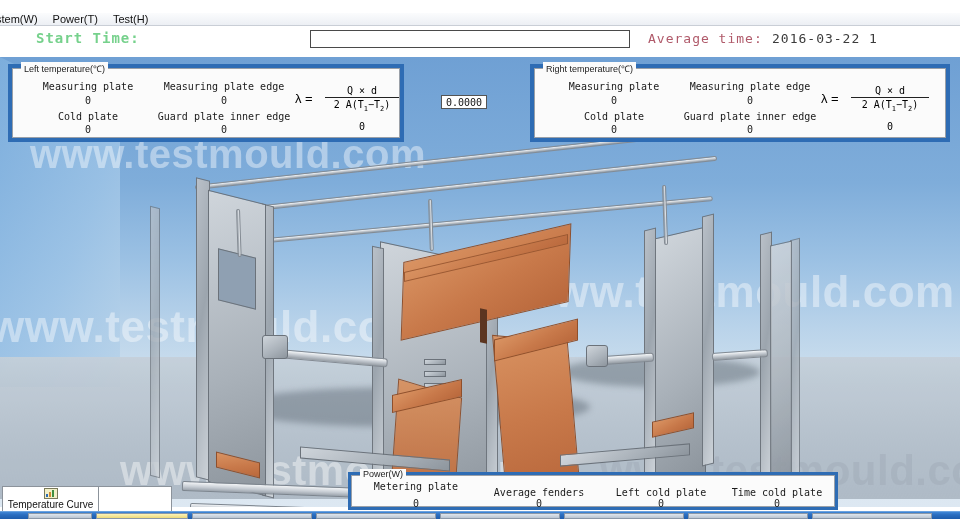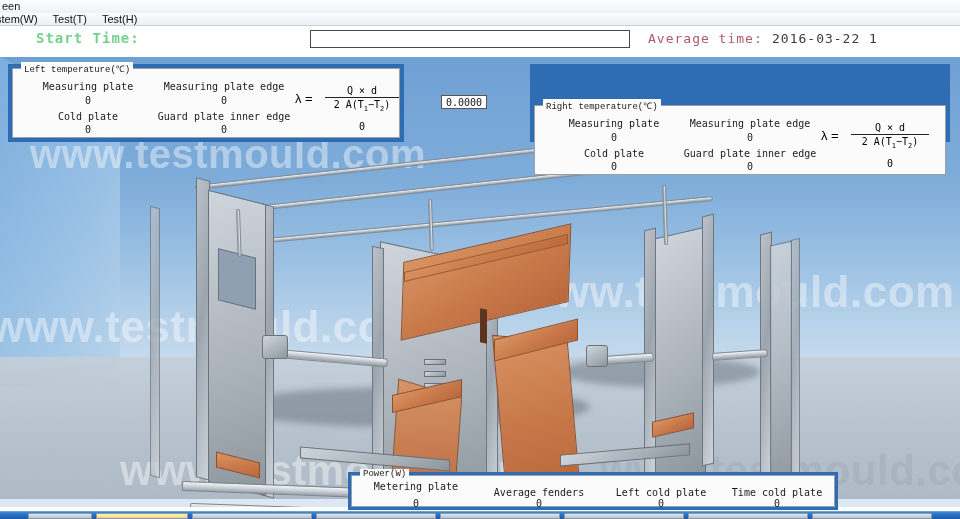--- a/index.html
+++ b/index.html
@@ -128,21 +128,21 @@
 
   
   .groupbox {
     position: absolute;
     background: #fbfbfb;
     border: 1px solid #9aa0a8;
   }
   .gb-legend {
     position: absolute; top: -7px; left: 8px;
     background: #fbfbfb; padding: 0 3px;
-    font-family: Liberation Mono, monospace;
+    font-family: Liberation Sans, sans-serif;
     font-size: 9px; color: #222; white-space: nowrap;
   }
   .panel-outer {
     position: absolute;
     background: #2e6cb4;
     padding: 4px;
   }
   .tfield {
     position: absolute; text-align: center;
     font-family: "DejaVu Sans Mono", monospace;
@@ -224,27 +224,24 @@
   .tb-btn.active { background: linear-gradient(180deg,#fdf3b8,#ecd97a); }
 
   
   .logo { position: absolute; left: 858px; top: 32px; width: 100px; height: 118px; pointer-events:none; }
 </style>
 </head>
 <body>
 
 <div id="app">
 
-  <div class="titlebar">
-    <span>een</span>
-  </div>
 
   <div class="menubar">
     <span class="menuitem">stem(W)</span>
-    <span class="menuitem">Test(T)</span>
+    <span class="menuitem">Power(T)</span>
     <span class="menuitem">Test(H)</span>
   </div>
 
   <div class="headerband"></div>
 
   <div class="start-label">Start Time:</div>
   <input class="start-input" type="text" value="" style="">
   <div class="cur-label">Average time:</div>
   <div class="cur-value">2016-03-22 1</div>
 
@@ -348,21 +345,21 @@
         <div class="bar"></div>
         <div class="den"><span>2 A(T</span><sub>1</sub><span>−T</span><sub>2</sub><span>)</span></div>
       </div>
       <div class="fresult" style="left:312px; top:52px; width:74px;">0</div>
     </div>
   </div>
 
   <div class="avg-val">0.0000</div>
 
   <div class="panel-outer" style="left:530px; top:64px; width:420px; height:78px;">
-    <div class="groupbox" style="left:4px; top:4px; width:412px; height:70px;margin-top:37px;">
+    <div class="groupbox" style="left:4px; top:4px; width:412px; height:70px;">
       <span class="gb-legend">Right temperature(℃)</span>
 
       <div class="tfield" style="left:14px;  top:12px; width:130px;">Measuring plate</div>
       <div class="tval" style="left:14px;  top:26px; width:130px;">0</div>
       <div class="tfield" style="left:140px; top:12px; width:150px;">Measuring plate edge</div>
       <div class="tval" style="left:140px; top:26px; width:150px;">0</div>
       <div class="tfield" style="left:14px;  top:42px; width:130px;">Cold plate</div>
       <div class="tval" style="left:14px;  top:55px; width:130px;">0</div>
       <div class="tfield" style="left:140px; top:42px; width:150px;">Guard plate inner edge</div>
       <div class="tval" style="left:140px; top:55px; width:150px;">0</div>
@@ -385,20 +382,32 @@
       <div class="tval" style="left:4px;   top:22px; width:120px;">0</div>
       <div class="tfield" style="left:124px; top:11px; width:126px;">Average fenders</div>
       <div class="tval" style="left:124px; top:22px; width:126px;">0</div>
       <div class="tfield" style="left:250px; top:11px; width:118px;">Left cold plate</div>
       <div class="tval" style="left:250px; top:22px; width:118px;">0</div>
       <div class="tfield" style="left:366px; top:11px; width:118px;">Time cold plate</div>
       <div class="tval" style="left:366px; top:22px; width:118px;">0</div>
     </div>
   </div>
 
+  <div class="tabstrip">
+    <div class="tab">
+      <span class="tab-icon">
+        <svg width="12" height="9" viewBox="0 0 12 9">
+          <rect x="1" y="5" width="2" height="3" fill="#2e6cb4"></rect>
+          <rect x="4" y="3" width="2" height="5" fill="#d08a2e"></rect>
+          <rect x="7" y="1" width="2" height="7" fill="#3f8f3f"></rect>
+        </svg>
+      </span>
+      <span>Temperature Curve</span>
+    </div>
+  </div>
 
 
   <div class="taskbar">
     <div class="tb-btn" style="left:28px;  width:64px;"></div>
     <div class="tb-btn active" style="left:96px;  width:92px;"></div>
     <div class="tb-btn" style="left:192px; width:120px;"></div>
     <div class="tb-btn" style="left:316px; width:120px;"></div>
     <div class="tb-btn" style="left:440px; width:120px;"></div>
     <div class="tb-btn" style="left:564px; width:120px;"></div>
     <div class="tb-btn" style="left:688px; width:120px;"></div>

